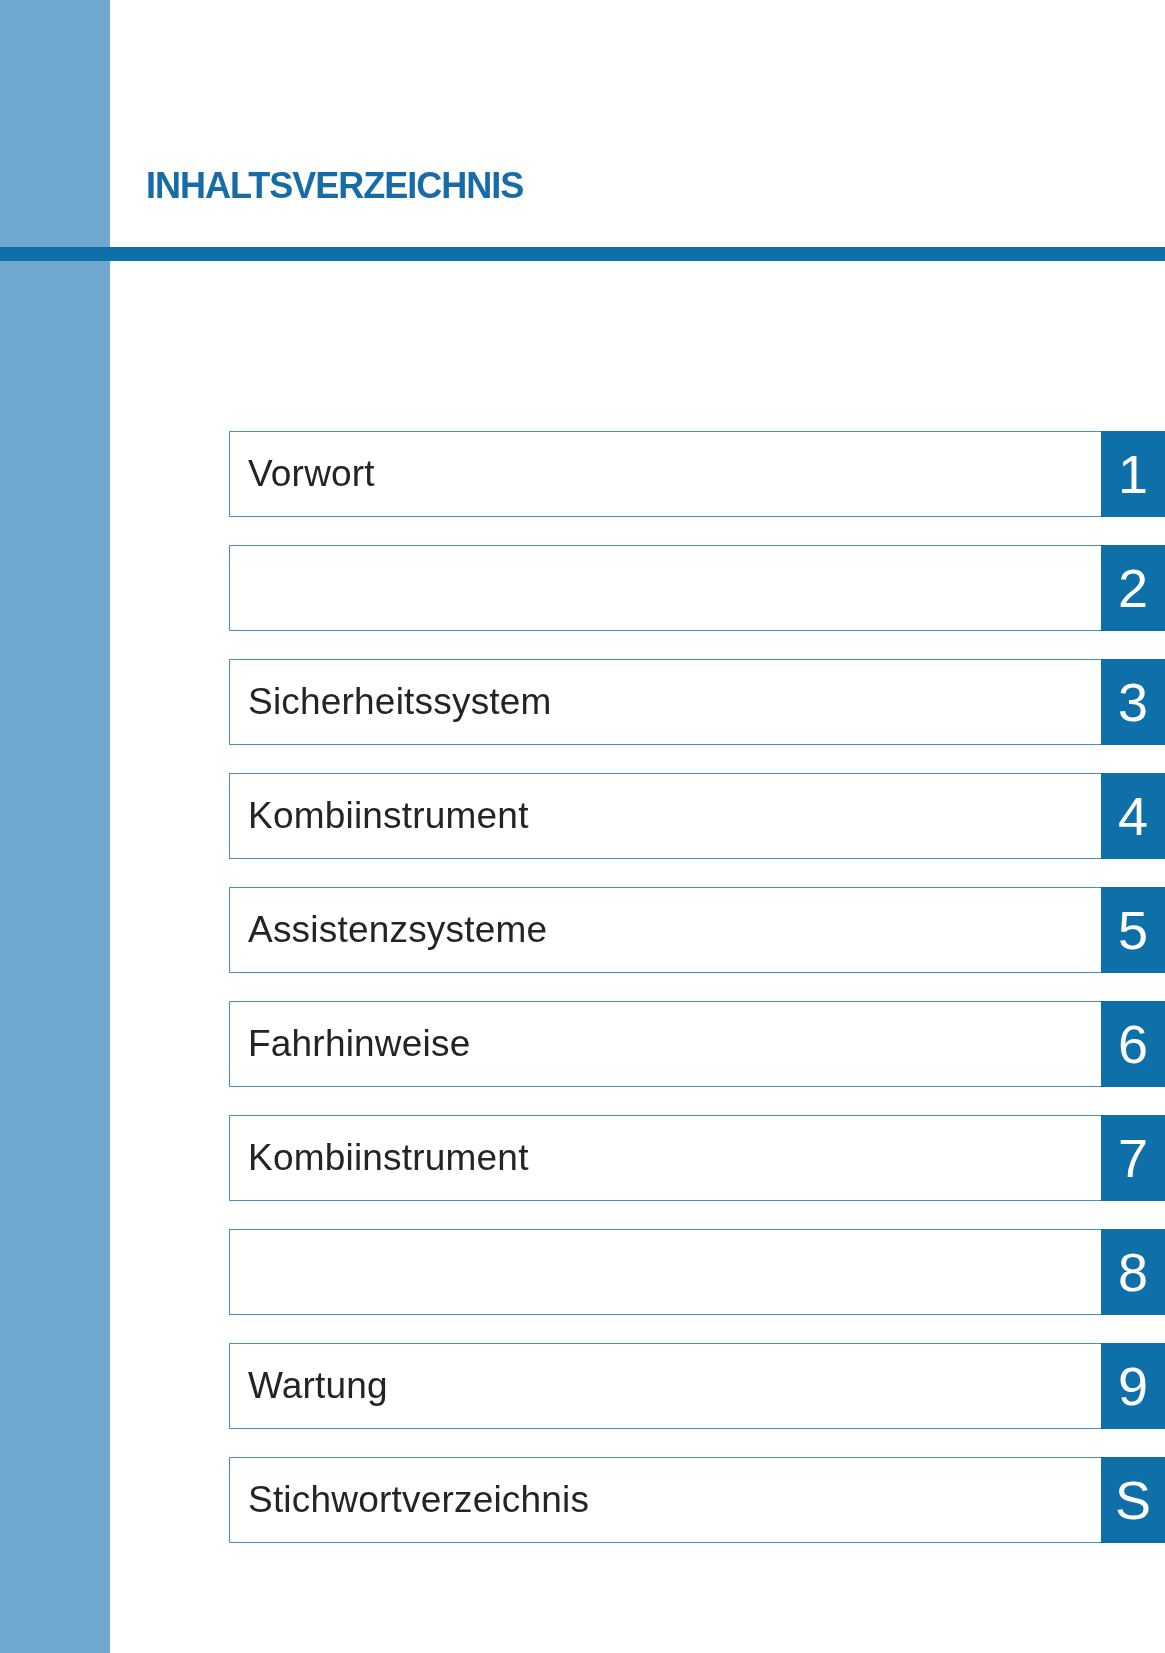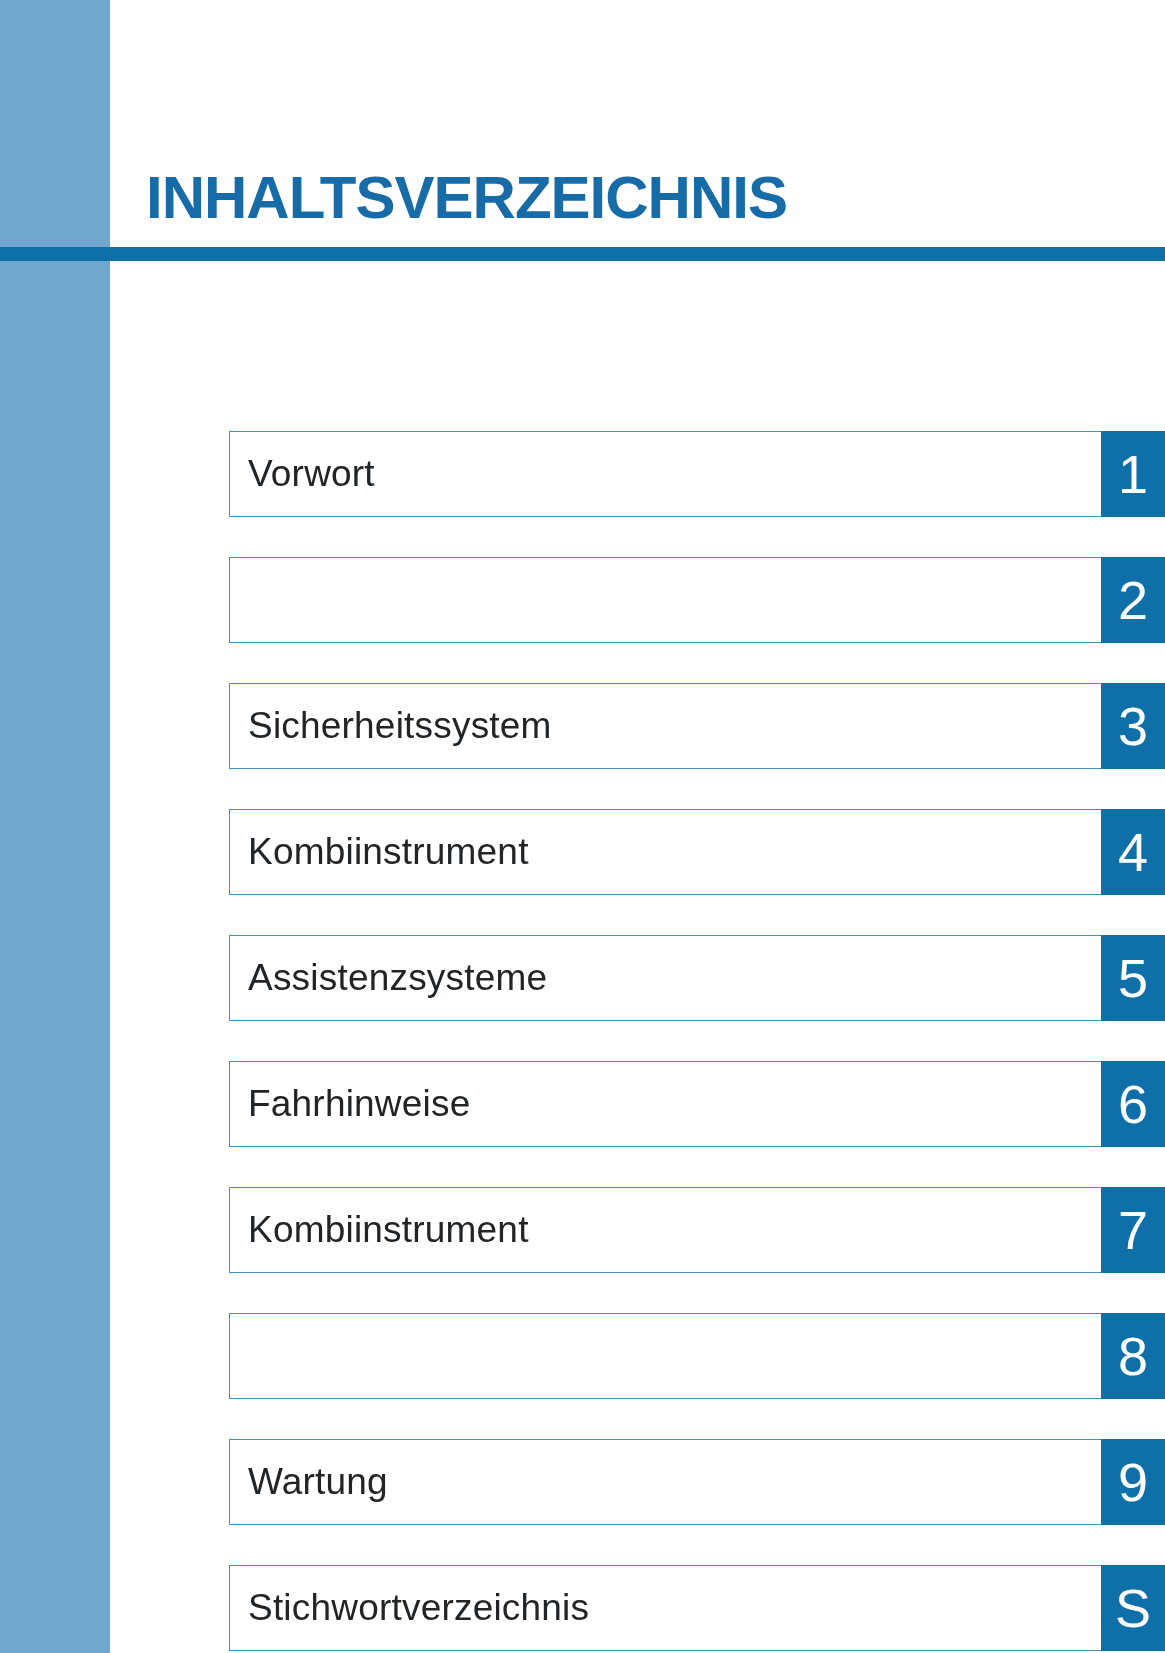--- a/index.html
+++ b/index.html
@@ -21,21 +21,21 @@
     position:absolute;
     left:0;top:0;bottom:0;
     width:110px;
     background:var(--sidebar);
     z-index:1;
   }
   .page-title{
     position:absolute;
     left:146px;
     top:168px;
-    font-size:60px;
+    font-size:36px;
     font-weight:bold;
     letter-spacing:-1px;
     line-height:1;
     color:var(--title);
     z-index:3;
     white-space:nowrap;
   }
   .divider-bar{
     position:absolute;
     left:0;top:247px;
@@ -48,21 +48,21 @@
     position:absolute;
     left:229px;
     top:431px;
     width:936px;
     z-index:2;
     list-style:none;
   }
   .toc-row{
     position:relative;
     height:86px;
-    margin-bottom:40px;
+    margin-bottom:28px;
     background:#ffffff;
     border:1px solid var(--row-border);
     display:flex;
     align-items:center;
     padding-left:18px;
     cursor:pointer;
   }
   .toc-row.last{
     margin-bottom:0;
   }

